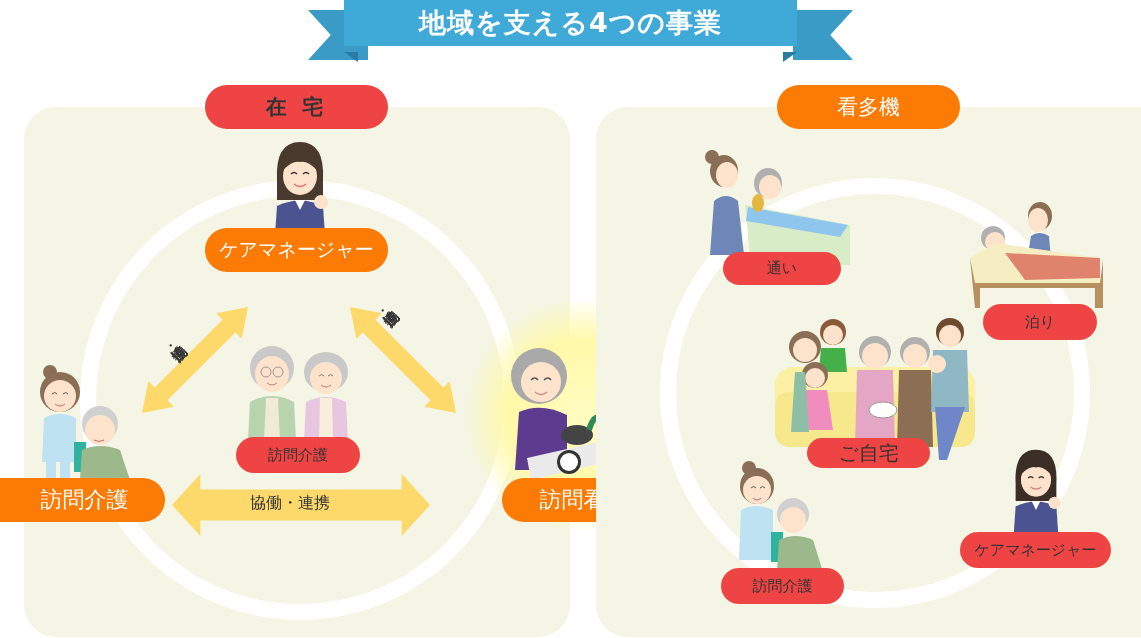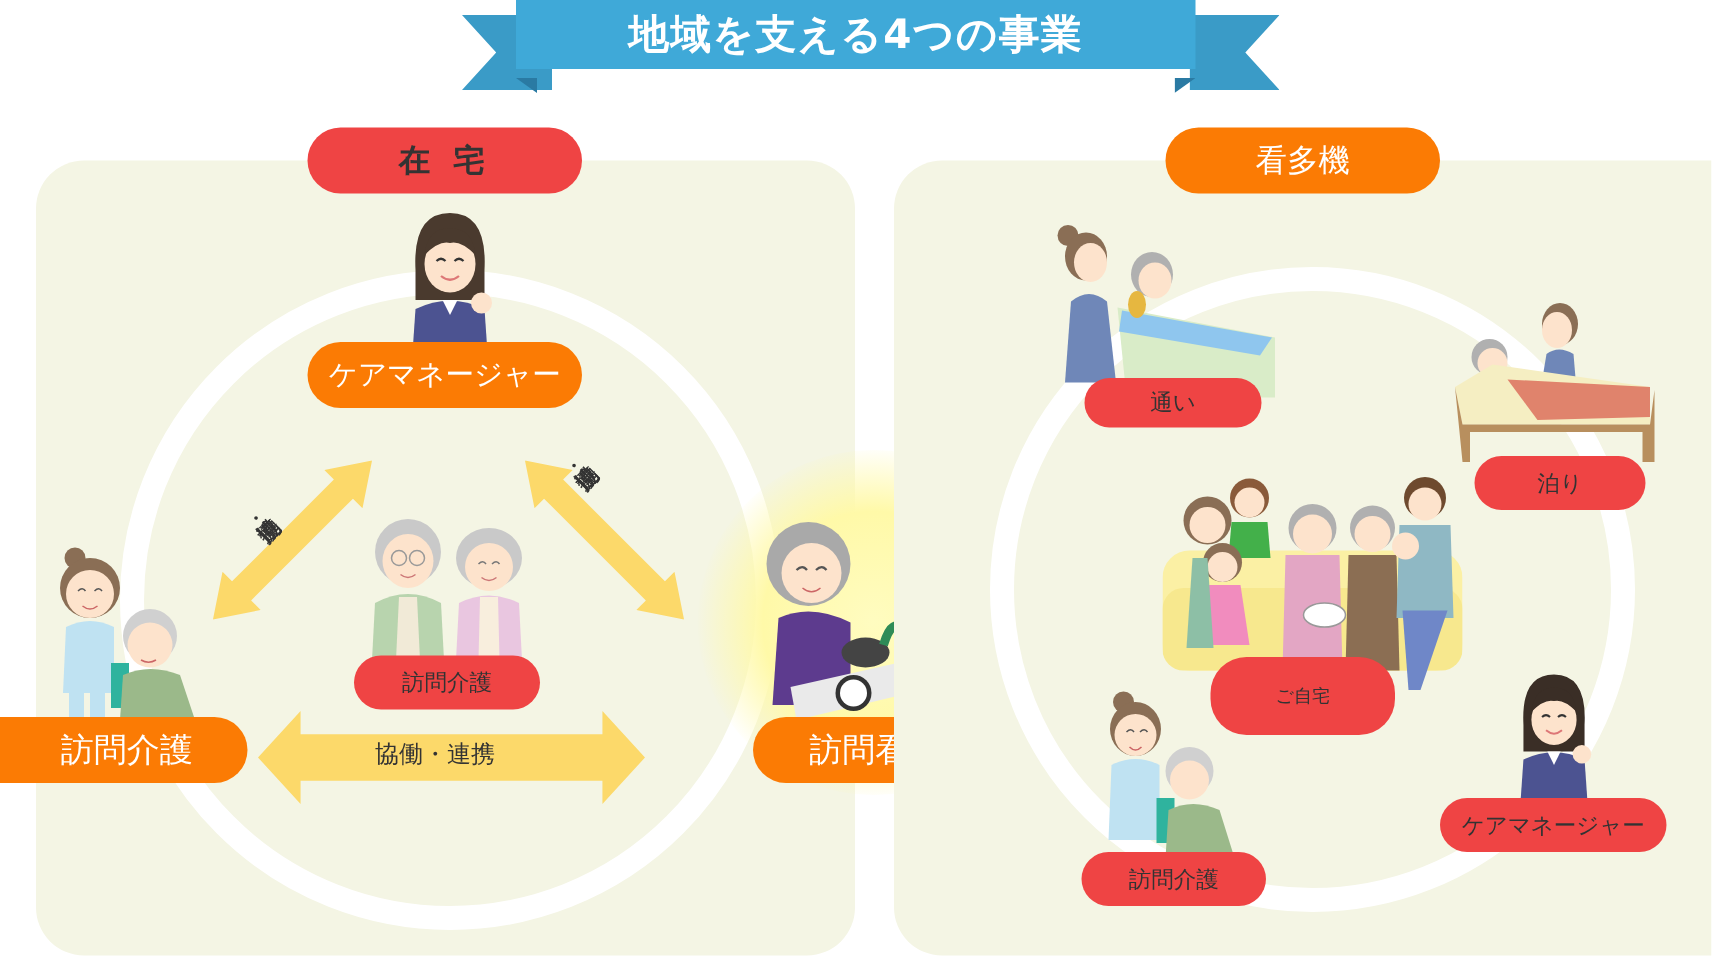--- a/index.html
+++ b/index.html
@@ -173,21 +173,21 @@
       <circle cx="140" cy="44" r="12" fill="#fde3cc"></circle>
     <path d="M124 58 L156 58 L158 135 L122 135Z" fill="#8b6e53"></path>
     <circle cx="175" cy="20" r="14" fill="#6e4a2e"></circle>
       <circle cx="175" cy="24" r="11" fill="#fde3cc"></circle>
     <path d="M158 38 L192 38 L194 100 L156 100Z" fill="#8fb8c4"></path>
     <path d="M160 95 L190 95 L172 148 L164 148Z" fill="#6f87c8"></path>
     <circle cx="162" cy="52" r="9" fill="#fde3cc"></circle>
     <ellipse cx="108" cy="98" rx="14" ry="8" fill="#fff" stroke="#999"></ellipse>
   </svg>
 </div>
-<div class="pill blue" style="left:807px;top:438px;width:123px;height:52px;font-size:12px;">ご自宅</div>
+<div class="pill blue" style="left:807px;top:438px;width:123px;height:30px;font-size:20px;">ご自宅</div>
 
 <div class="fig" style="left:733px;top:460px;width:95px;height:115px;">
   <svg width="95" height="115" viewBox="0 0 95 115">
     <circle cx="16" cy="8" r="7" fill="#8a6e55"></circle>
     <ellipse cx="24" cy="26" rx="17" ry="18" fill="#8a6e55"></ellipse>
     <ellipse cx="24" cy="30" rx="14" ry="14" fill="#fde3cc"></ellipse>
     <path d="M18 28 q3 -3 5 0 M27 28 q3 -3 5 0" stroke="#555" fill="none"></path>
     <path d="M20 38 q4 4 8 0" stroke="#c66" fill="none"></path>
     <path d="M6 100 L8 50 Q24 42 40 50 L40 100Z" fill="#bfe2f2"></path>
     <rect x="38" y="72" width="12" height="30" fill="#2fb39e"></rect>

